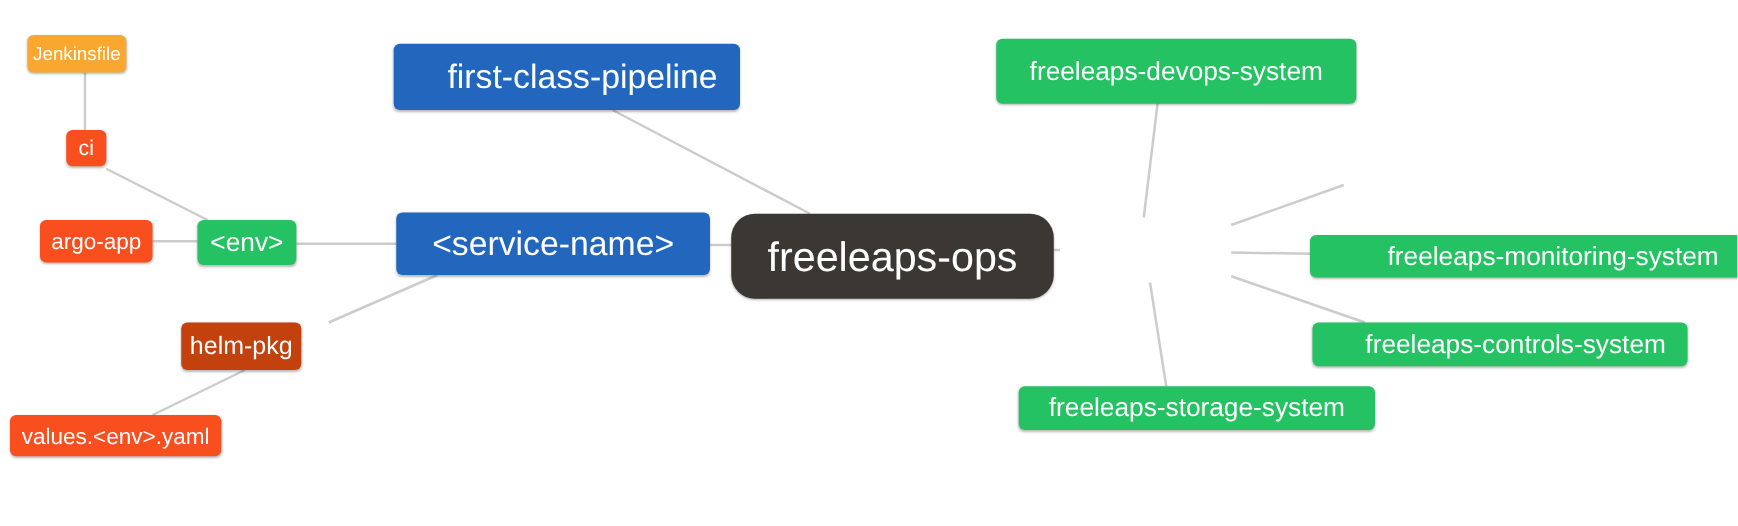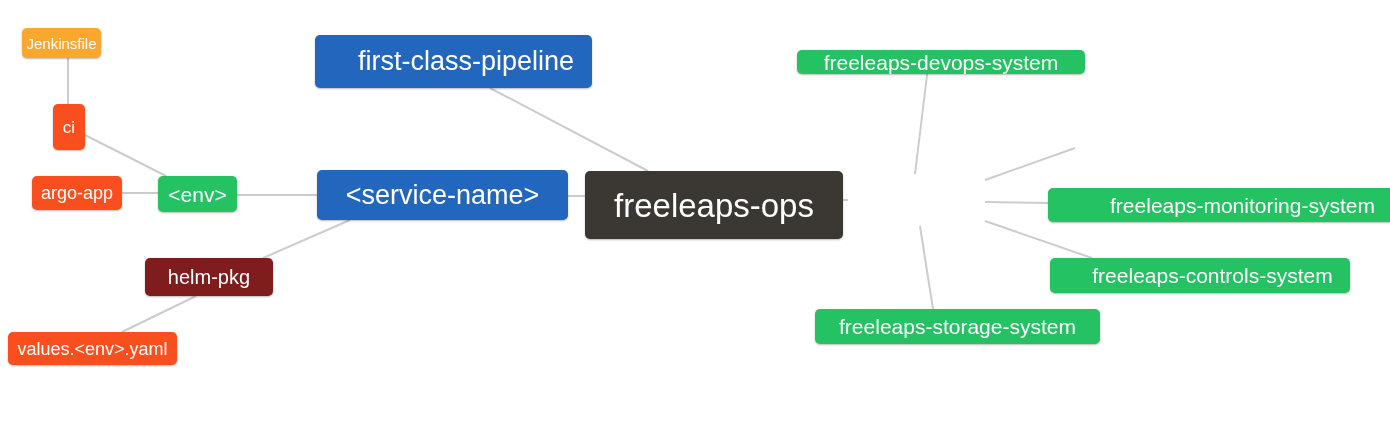--- a/index.html
+++ b/index.html
@@ -50,26 +50,26 @@
       <line x1="158" y1="193" x2="122" y2="193" stroke="#cccccc" stroke-width="2"></line>
       <line x1="68" y1="104" x2="68" y2="58" stroke="#cccccc" stroke-width="2"></line>
       <line x1="196" y1="296" x2="122" y2="332" stroke="#cccccc" stroke-width="2"></line>
       <line x1="915" y1="174" x2="928" y2="67" stroke="#cccccc" stroke-width="2"></line>
       <line x1="985" y1="180" x2="1075" y2="148" stroke="#cccccc" stroke-width="2"></line>
       <line x1="985" y1="202" x2="1048" y2="203" stroke="#cccccc" stroke-width="2"></line>
       <line x1="985" y1="221" x2="1092" y2="258" stroke="#cccccc" stroke-width="2"></line>
       <line x1="920" y1="226" x2="933" y2="309" stroke="#cccccc" stroke-width="2"></line>
     </svg>
 
-<div class="node" style="left: 585px; top: 171px; width: 258px; height: 68px; font-size: 33px; background: rgb(59, 55, 51); color: rgb(255, 255, 255);">freeleaps-ops</div>
+<div class="node" style="left: 585px; top: 171px; width: 258px; height: 68px; font-size: 33px; background: rgb(59, 55, 51); color: rgb(255, 255, 255); border-radius: 19px;">freeleaps-ops</div>
     <div class="node" style="left: 315px; top: 35px; width: 277px; height: 53px; font-size: 27px; background: rgb(34, 103, 189); color: rgb(255, 255, 255); padding-left: 25px;">first-class-pipeline</div>
     <div class="node" style="left: 317px; top: 170px; width: 251px; height: 50px; font-size: 27px; background: rgb(34, 103, 189); color: rgb(255, 255, 255);">&lt;service-name&gt;</div>
     <div class="node" style="left: 158px; top: 176px; width: 79px; height: 36px; font-size: 21px; background: rgb(36, 194, 98); color: rgb(255, 255, 255);">&lt;env&gt;</div>
-    <div class="node" style="left: 145px; top: 258px; width: 128px; height: 38px; font-size: 20px; background: #7f1d1d; color: rgb(255, 255, 255);">helm-pkg</div>
-    <div class="node" style="left: 53px; top: 104px; width: 32px; height: 46px; font-size: 17px; background: rgb(249, 78, 30); color: rgb(255, 255, 255);">ci</div>
+    <div class="node" style="left: 145px; top: 258px; width: 96px; height: 38px; font-size: 20px; background: #c2410c; color: rgb(255, 255, 255);">helm-pkg</div>
+    <div class="node" style="left: 53px; top: 104px; width: 32px; height: 29px; font-size: 17px; background: rgb(249, 78, 30); color: rgb(255, 255, 255);">ci</div>
     <div class="node" style="left: 32px; top: 176px; width: 90px; height: 34px; font-size: 18px; background: rgb(249, 78, 30); color: rgb(255, 255, 255);">argo-app</div>
     <div class="node" style="left: 8px; top: 332px; width: 169px; height: 33px; font-size: 18px; background: rgb(249, 78, 30); color: rgb(255, 255, 255);">values.&lt;env&gt;.yaml</div>
     <div class="node" style="left: 22px; top: 28px; width: 79px; height: 30px; font-size: 15px; background: rgb(249, 167, 46); color: rgb(255, 255, 255);">Jenkinsfile</div>
-    <div class="node" style="left: 797px; top: 31px; width: 288px; height: 24px; font-size: 21px; background: rgb(36, 194, 98); color: rgb(255, 255, 255); margin-top: 19px;">freeleaps-devops-system</div>
+    <div class="node" style="left: 797px; top: 31px; width: 288px; height: 52px; font-size: 21px; background: rgb(36, 194, 98); color: rgb(255, 255, 255);">freeleaps-devops-system</div>
     <div class="node" style="left: 1048px; top: 188px; width: 389px; height: 34px; font-size: 21px; background: rgb(36, 194, 98); color: rgb(255, 255, 255);">freeleaps-monitoring-system</div>
     <div class="node" style="left: 1050px; top: 258px; width: 300px; height: 35px; font-size: 21px; background: rgb(36, 194, 98); color: rgb(255, 255, 255); padding-left: 25px;">freeleaps-controls-system</div>
     <div class="node" style="left: 815px; top: 309px; width: 285px; height: 35px; font-size: 21px; background: rgb(36, 194, 98); color: rgb(255, 255, 255);">freeleaps-storage-system</div>
   </div>
 
 </body></html>

